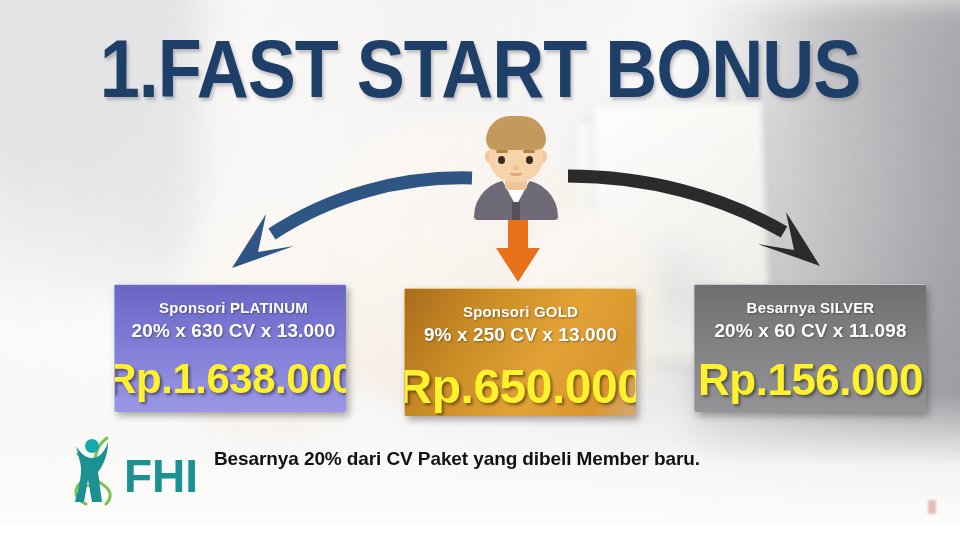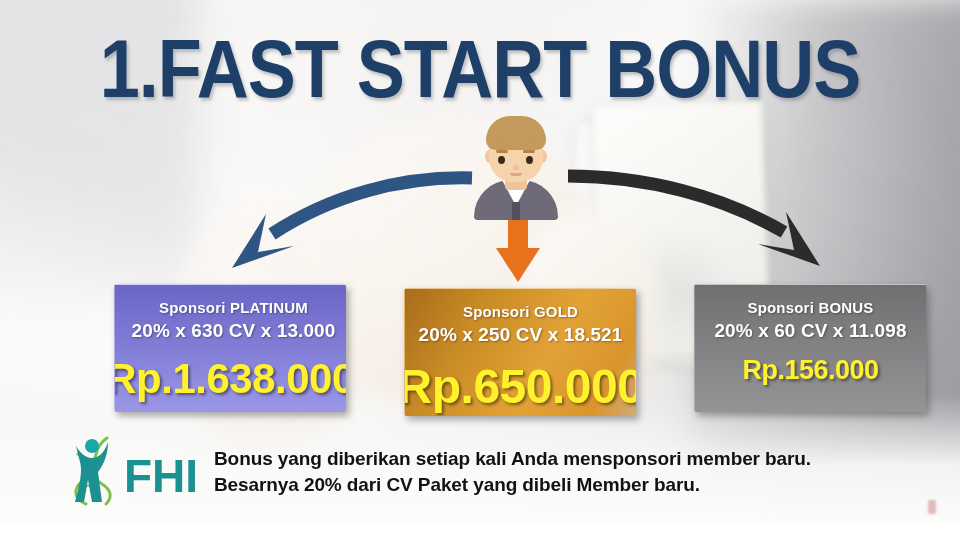--- a/index.html
+++ b/index.html
@@ -256,21 +256,21 @@
   .box-silver {
     left: 694px; top: 284px; width: 232px; height: 128px;
     background:
       linear-gradient(to bottom, #6f6f71 0%, #7d7d80 35%, #8a8a8d 70%, #949497 100%);
     border-top: 1px solid rgba(255,255,255,0.45);
     border-left: 1px solid rgba(255,255,255,0.25);
   }
   .box-platinum .label,
   .box-platinum .formula { margin-left: 6px; }
   .box-gold .amount { font-size: 48px; }
-  .box-silver .amount { font-size: 27px; }
+  .box-silver .amount { font-size: 44px; }
   .box-platinum .amount { font-size: 42px; }
 
   
   .logo {
     position: absolute;
     left: 58px;
     top: 432px;
     width: 150px;
     height: 74px;
   }
@@ -356,28 +356,28 @@
     <div class="box-inner">
       <div class="label">Sponsori PLATINUM</div>
       <div class="formula">20% x 630 CV x 13.000</div>
       <div class="amount">Rp.1.638.000</div>
     </div>
   </div>
 
   <div class="box box-gold">
     <div class="box-inner">
       <div class="label">Sponsori GOLD</div>
-      <div class="formula">20% x 250 CV x 18.521</div>
+      <div class="formula">9% x 250 CV x 13.000</div>
       <div class="amount">Rp.650.000</div>
     </div>
   </div>
 
   <div class="box box-silver">
     <div class="box-inner">
-      <div class="label">Sponsori BONUS</div>
+      <div class="label">Besarnya SILVER</div>
       <div class="formula">20% x 60 CV x 11.098</div>
       <div class="amount">Rp.156.000</div>
     </div>
   </div>
 
   <svg class="logo" viewBox="0 0 150 74">
     <g>
       <path d="M49,6 C30,20 44,34 26,48 C12,58 18,68 28,72" stroke="#7cc24a" stroke-width="3" fill="none" stroke-linecap="round"></path>
       <path d="M20,22 C34,30 30,44 44,52 C54,58 54,66 48,72" stroke="#7cc24a" stroke-width="3" fill="none" stroke-linecap="round"></path>
       <line x1="24" y1="30" x2="38" y2="26" stroke="#7cc24a" stroke-width="2"></line>
@@ -386,19 +386,18 @@
       <line x1="27" y1="54" x2="41" y2="53" stroke="#7cc24a" stroke-width="2"></line>
     </g>
     <g>
       <circle cx="34" cy="14" r="7" fill="#17a8a8"></circle>
       <path d="M18,14 C24,24 30,26 34,26 C40,26 46,22 50,10 C50,22 46,32 40,40 L44,70 L34,70 L30,48 L26,70 L17,70 C21,54 25,40 22,30 Z" fill="#1c9191"></path>
     </g>
     <text x="66" y="60" font-family="Liberation Sans, sans-serif" font-size="46" font-weight="bold" fill="#1c9191">FHI</text>
   </svg>
 
   <div class="caption">
-    <div>Bonus yang diberikan setiap kali Anda mensponsori member baru.</div>
     <div>Besarnya 20% dari CV Paket yang dibeli Member baru.</div>
   </div>
 
   <div class="corner-mark"></div>
 
 </div>
 
 </body></html>

